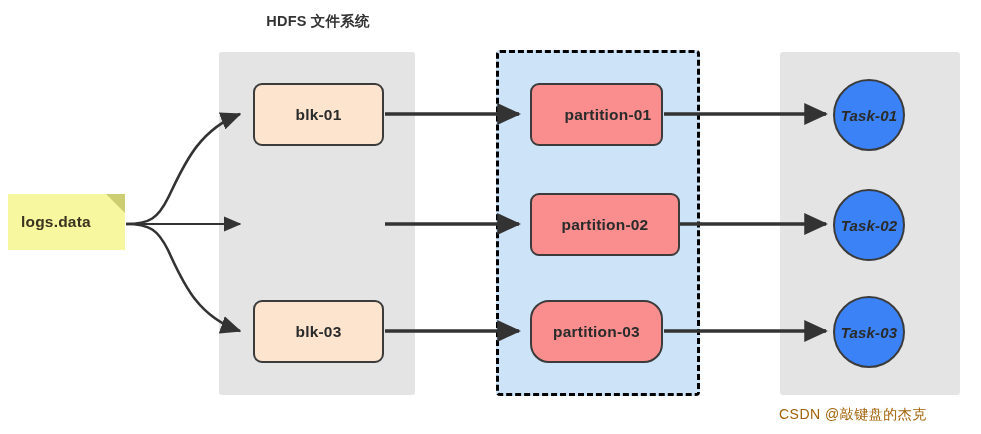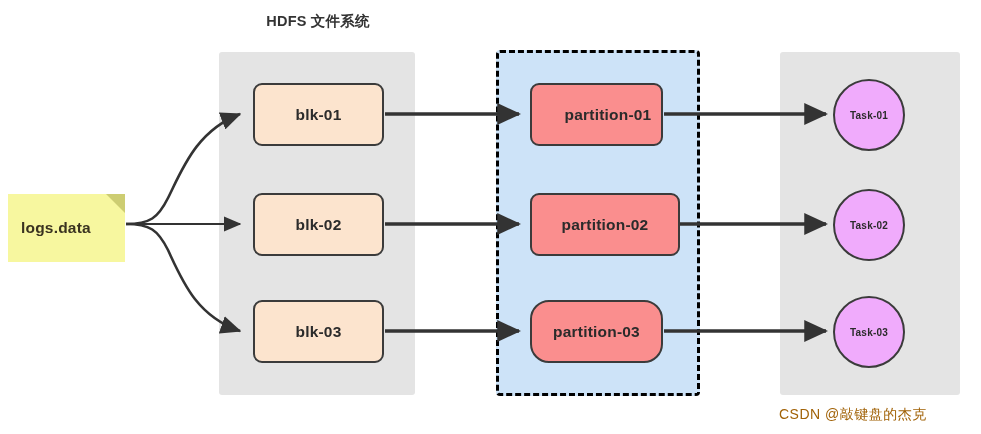--- a/index.html
+++ b/index.html
@@ -63,24 +63,25 @@
     background: #fce4ce;
     border: 2.2px solid #3b3b3b;
     border-radius: 9px;
   }
   .node-partition {
     background: #fa8e8e;
     border: 2.2px solid #3b3b3b;
     border-radius: 9px;
   }
   .node-task {
-    background: #f0abfc;
+    background: #3b82f6;
     border: 2.2px solid #3b3b3b;
     border-radius: 50%;
-    font-size: 10px;
+    font-size: 15px;
+    font-style: italic;
   }
   .node-note {
     background: #f7f79f;
     color: #3a3320;
     font-size: 15.5px;
     justify-content: flex-start;
     padding-left: 13px;
   }
   .note-fold {
     position: absolute;
@@ -128,30 +129,27 @@
 
     <path d="M385,114 L519,114" fill="none" stroke="#333333" stroke-width="3.4" marker-end="url(#arrowhead)"></path>
     <path d="M385,224 L519,224" fill="none" stroke="#333333" stroke-width="3.4" marker-end="url(#arrowhead)"></path>
     <path d="M385,331 L519,331" fill="none" stroke="#333333" stroke-width="3.4" marker-end="url(#arrowhead)"></path>
 
     <path d="M664,114 L826,114" fill="none" stroke="#333333" stroke-width="3.4" marker-end="url(#arrowhead)"></path>
     <path d="M664,224 L826,224" fill="none" stroke="#333333" stroke-width="3.4" marker-end="url(#arrowhead)"></path>
     <path d="M664,331 L826,331" fill="none" stroke="#333333" stroke-width="3.4" marker-end="url(#arrowhead)"></path>
   </svg>
 
-  <div class="node node-note" style="left:8px; top:194px; width:117px; height:68px;">
+  <div class="node node-note" style="left:8px; top:194px; width:117px; height:56px;">
     <span>logs.data</span>
     <span class="note-fold"></span>
   </div>
 
   <div class="node node-blk" style="left:253px; top:83px; width:131px; height:63px;">
     <span>blk-01</span>
-  </div>
-  <div class="node node-blk" style="left:253px; top:193px; width:131px; height:63px;">
-    <span>blk-02</span>
   </div>
   <div class="node node-blk" style="left:253px; top:300px; width:131px; height:63px;">
     <span>blk-03</span>
   </div>
 
   <div class="node node-partition" style="left:530px; top:83px; width:133px; height:63px;padding-left:23px;">
     <span>partition-01</span>
   </div>
   <div class="node node-partition" style="left:530px; top:193px; width:150px; height:63px;">
     <span>partition-02</span>

